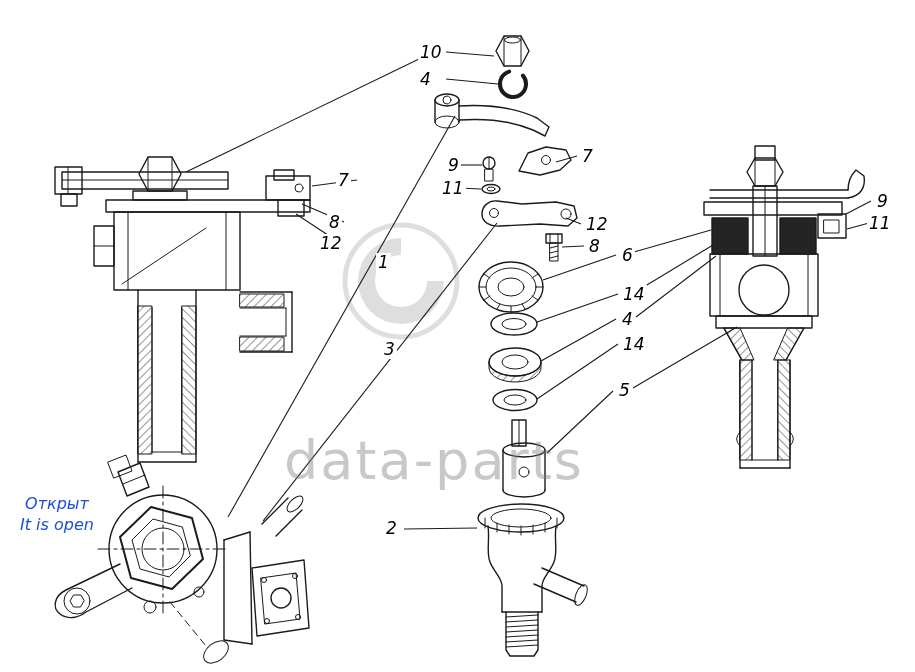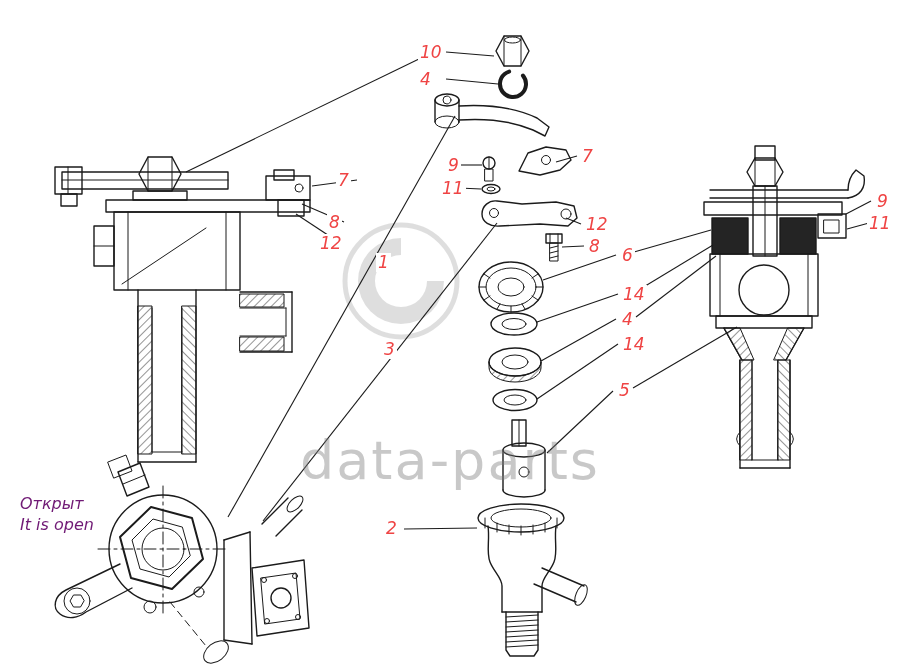--- a/index.html
+++ b/index.html
@@ -3,25 +3,25 @@
 <meta charset="utf-8">
 <style>
   * { margin:0; padding:0; box-sizing:border-box; }
   html,body { width:915px; height:672px; }
   body { background:#ffffff; font-family:"DejaVu Sans", sans-serif; position:relative; overflow:hidden; }
   .stage { position:absolute; left:0; top:0; width:915px; height:672px; background:#fff; }
   svg.art { position:absolute; left:0; top:0; }
   .ln   { fill:none; stroke:#1b1b1b; stroke-width:1.4; stroke-linecap:round; stroke-linejoin:round; }
   .thin { stroke-width:1; }
   .lead { fill:none; stroke:#1b1b1b; stroke-width:1.1; }
-  .callout { position:absolute; font-style:italic; font-size:17px; color:#ef4444; line-height:1;
+  .callout { position:absolute; font-style:italic; font-size:17px; color:#000000; line-height:1;
              background:#fff; padding:1px 2px; font-family:"DejaVu Sans", sans-serif; }
   .caption { position:absolute; left:20px; top:494px; font-style:italic; font-size:16px;
-             color:#701a75; line-height:1.3; font-family:"DejaVu Sans", sans-serif; }
-  .watermark-text { position:absolute; left:300px; top:429px; font-size:54px; letter-spacing:2px;
+             color:#1d4ed8; line-height:1.3; font-family:"DejaVu Sans", sans-serif;text-align:center; }
+  .watermark-text { position:absolute; left:284px; top:429px; font-size:54px; letter-spacing:2px;
              color:rgba(125,125,125,0.42); pointer-events:none; font-family:"DejaVu Sans", sans-serif; }
 </style>
 </head>
 <body>
 
 <div class="stage">
 
 <svg class="art" width="915" height="672" viewBox="0 0 915 672">
   <defs>
     <pattern id="hatchA" patternUnits="userSpaceOnUse" width="6" height="6" patternTransform="rotate(45)">

